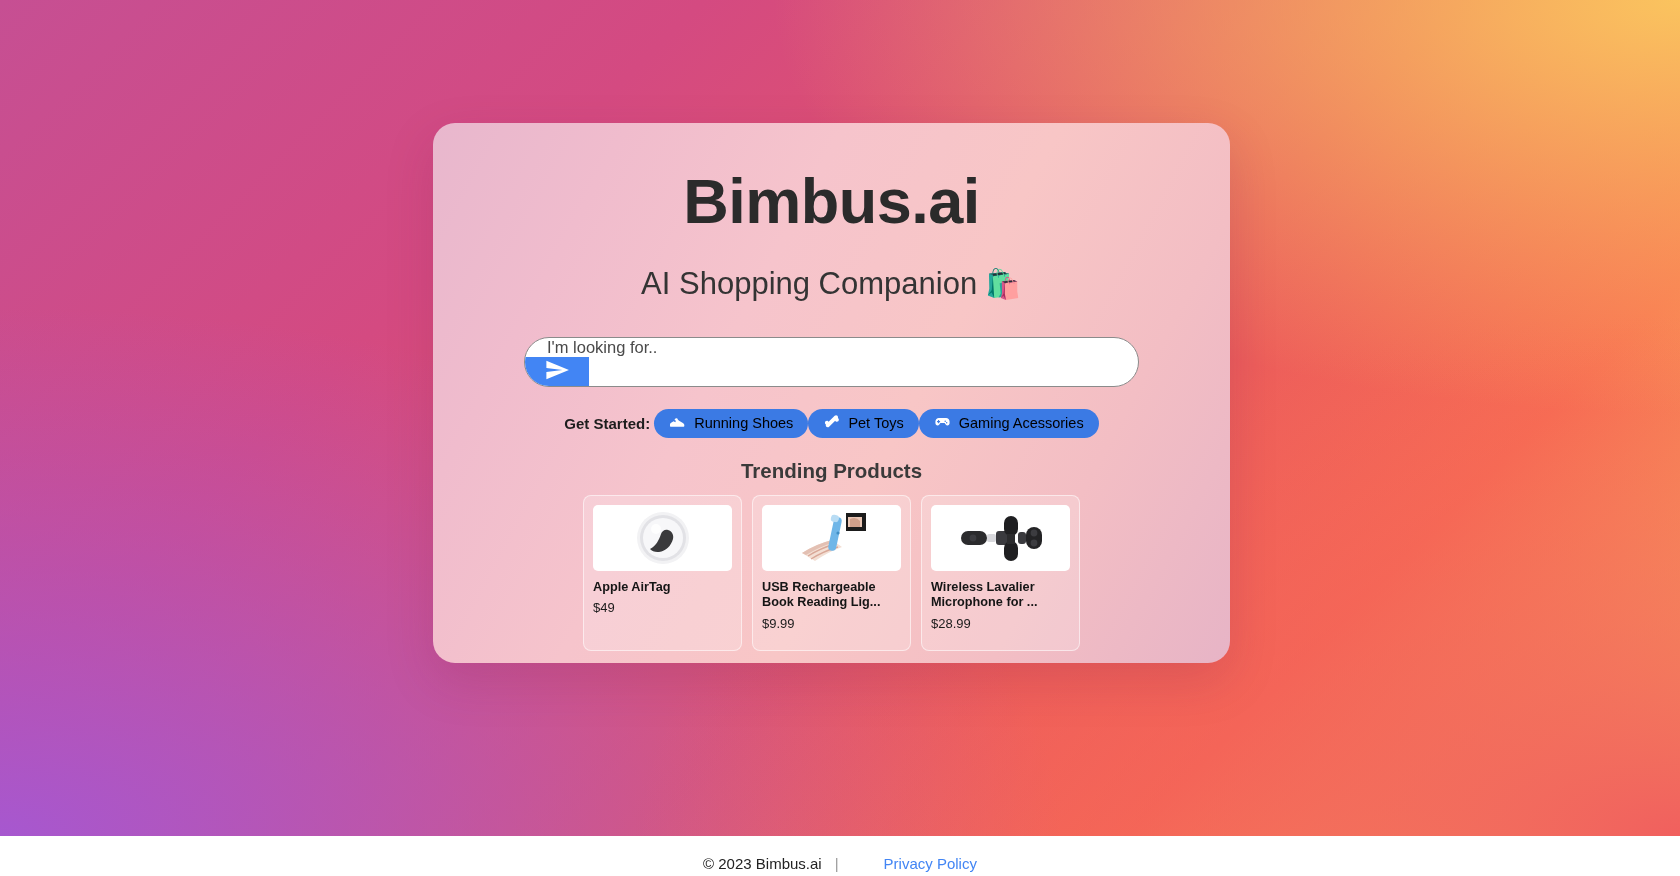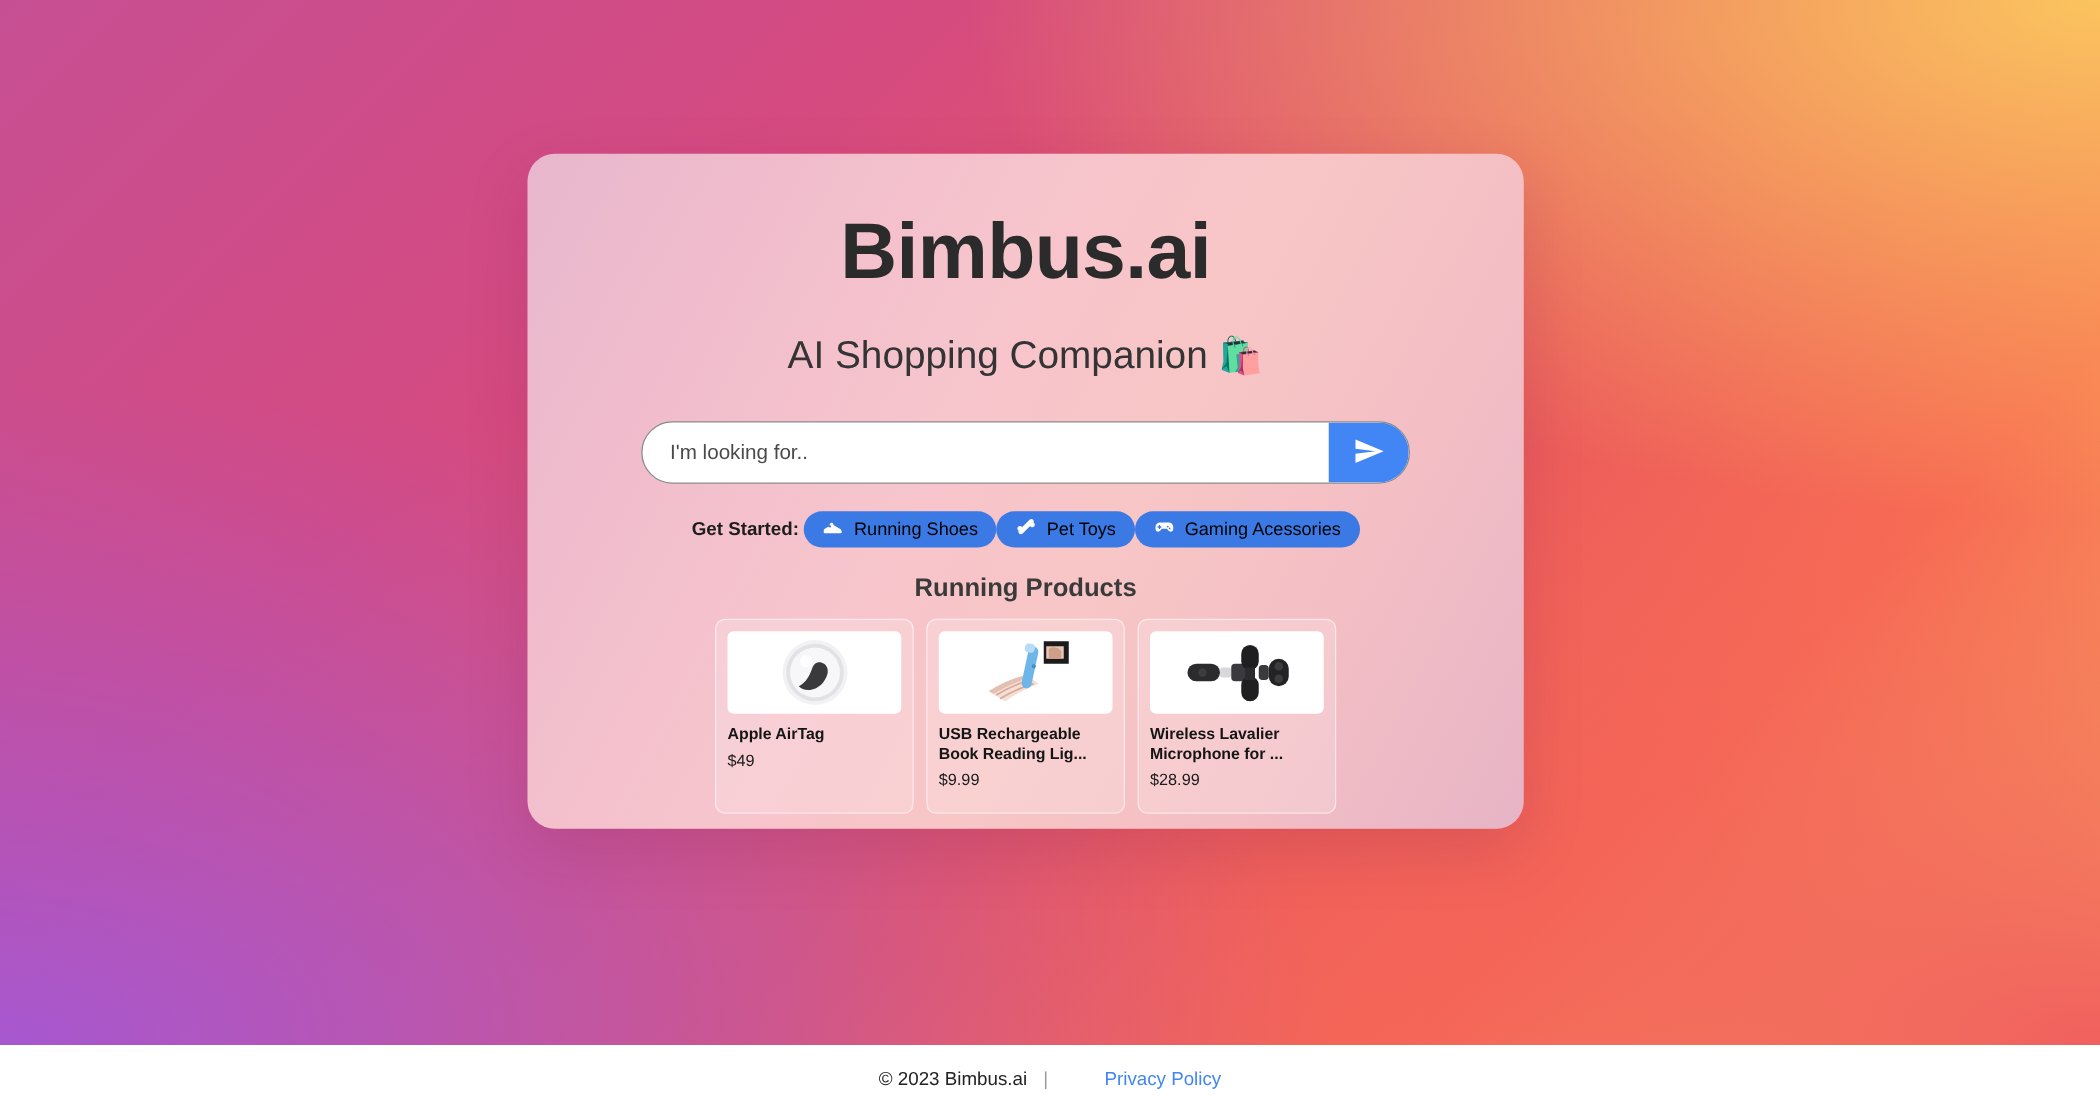--- a/index.html
+++ b/index.html
@@ -26,21 +26,21 @@
     background:
       radial-gradient(120% 110% at 100% 0%,   rgba(251,201,95,0.95) 0%,  rgba(251,201,95,0.0) 45%),
       radial-gradient(120% 120% at 100% 100%, rgba(240,90,94,0.95)  0%,  rgba(240,90,94,0.0)  52%),
       radial-gradient(115% 115% at 0% 100%,   rgba(164,88,212,0.95) 0%,  rgba(164,88,212,0.0) 55%),
       linear-gradient(135deg, #c64f93 0%, #d44a81 28%, #e8565f 58%, #f86f52 78%, #fbc95f 100%);
   }
 
   
   #hero-card {
     position: absolute;
-    left: 422px;
+    left: 433px;
     top: 123px;
     width: 797px;
     height: 540px;
     border-radius: 22px;
     background: linear-gradient(118deg,
                 #e8b7cd 0%,
                 #f0bccd 18%,
                 #f6c4cc 38%,
                 #f8c6c6 58%,
                 #f3bec4 78%,
@@ -73,20 +73,21 @@
   
   .search-wrap {
     margin: 34px auto 0 auto;
     width: 615px;
     height: 50px;
     display: flex;
     border-radius: 26px;
     background: #ffffff;
     border: 1px solid #8b8b8b;
     overflow: hidden;
+    flex-direction: column;
   }
   .search-input {
     flex: 1;
     border: none;
     outline: none;
     background: transparent;
     font-family: "Liberation Sans", sans-serif;
     font-size: 16.5px;
     color: #202020;
     padding: 0 22px;
@@ -263,21 +264,21 @@
     <button class="chip">
       <span>
         <svg viewBox="0 0 24 24" aria-hidden="true">
             <path d="M7 7h10c2.8 0 5 2.2 5 5v2.5c0 1.7-1.3 3-3 3-1 0-1.9-.5-2.5-1.3L15 14H9l-1.5 2.2c-.6.8-1.5 1.3-2.5 1.3-1.7 0-3-1.3-3-3V12c0-2.8 2.2-5 5-5zm-1.3 3v1.4H4.3v1.5h1.4v1.4h1.5v-1.4h1.4v-1.5H7.2V10zm10.1.6a1 1 0 1 0 0 2 1 1 0 0 0 0-2zm2.1 2.1a1 1 0 1 0 0 2 1 1 0 0 0 0-2z"></path>
           </svg>
       </span>
       <span>Gaming Acessories</span>
     </button>
   </div>
 
-  <h2 class="trending-title">Running Products</h2>
+  <h2 class="trending-title">Trending Products</h2>
 
   <div class="products-row">
 
 
     <div class="product-card">
       <div class="product-thumb">
         <span>
           <svg width="62" height="58" viewBox="0 0 62 58" aria-hidden="true">
             <circle cx="31" cy="29" r="26" fill="#f2f2f4"></circle>
             <circle cx="31" cy="29" r="23" fill="#e2e2e6"></circle>

